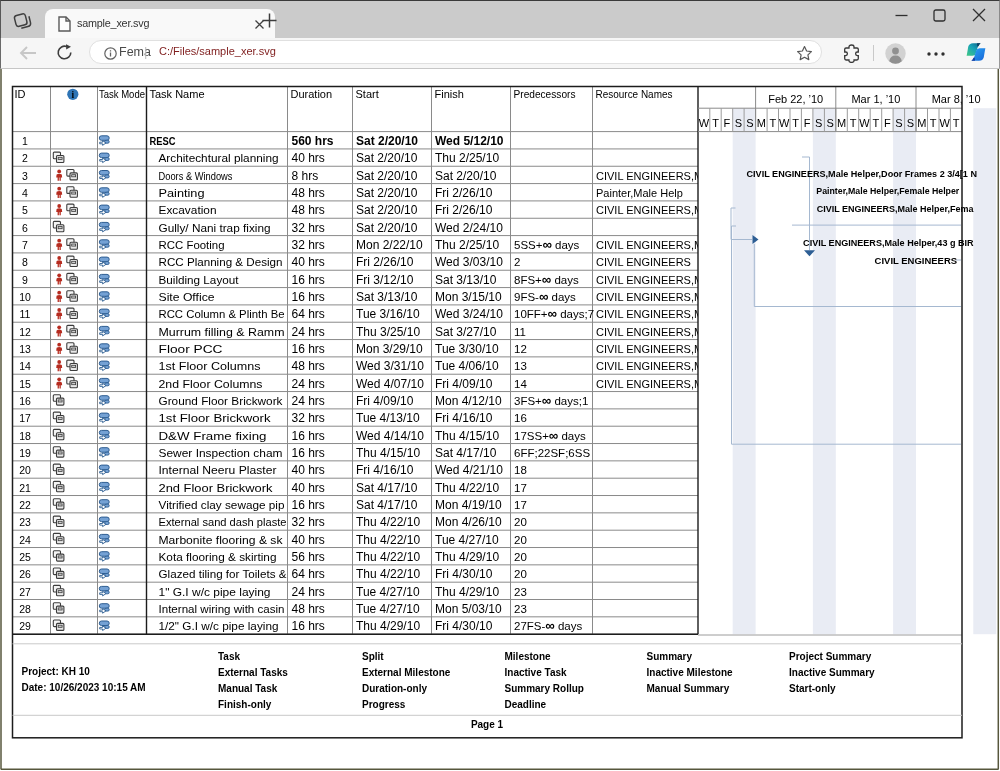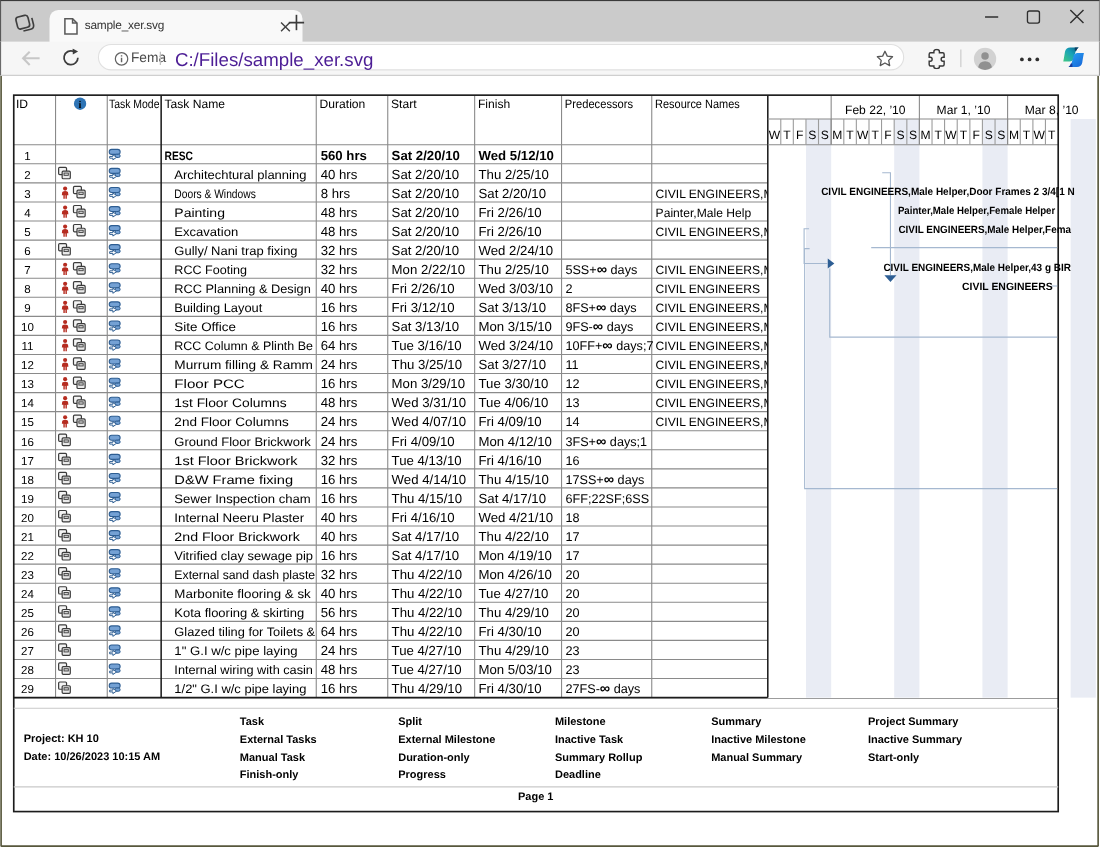--- a/index.html
+++ b/index.html
@@ -10,21 +10,21 @@
 #newtab{position:absolute;left:261px;top:12px}
 #wmin{position:absolute;left:894px;top:8px}
 #wmax{position:absolute;left:932px;top:8px}
 #wclose{position:absolute;left:971px;top:7px}
 #toolbar{position:absolute;left:0;top:38px;width:1000px;height:31px;background:#f6f6f6;border-bottom:1px solid #c6c6c6;border-left:1.5px solid #6a6a6a;border-right:1.5px solid #9a9a9a}
 #back{position:absolute;left:17px;top:7px}
 #reload{position:absolute;left:55px;top:6px}
 #omnibox{position:absolute;left:88px;top:2px;width:733px;height:24px;background:#fff;border:1px solid #e0e0e0;border-radius:12px}
 #filelbl{position:absolute;left:29px;top:4px;font-size:12.5px;color:#4a4a4a}
 #sep{position:absolute;left:54px;top:3px;font-size:13px;color:#c0c0c0}
-#url{position:absolute;left:69px;top:4px;font-size:17px;color:#4c1d95}
+#url{position:absolute;left:69px;top:4px;font-size:11px;color:#7f1d1d}
 #star{position:absolute;right:8px;top:3.5px}
 #puzzle{position:absolute;left:841px;top:6px}
 #vsep{position:absolute;left:872px;top:7px;width:1px;height:16px;background:#c9c9c9}
 #avatar{position:absolute;left:884px;top:5px}
 #dots{position:absolute;left:925px;top:13px}
 #copilot{position:absolute;left:964px;top:4px}
 #page{position:absolute;left:0;top:69px;width:1000px;height:702px;background:#fff}
 #page svg{display:block}
 text{fill:#000}
 </style></head>

